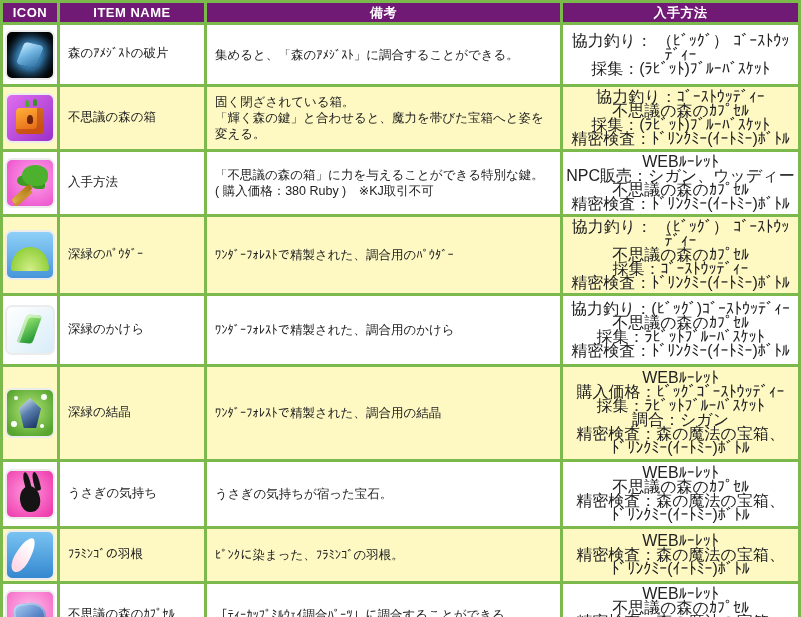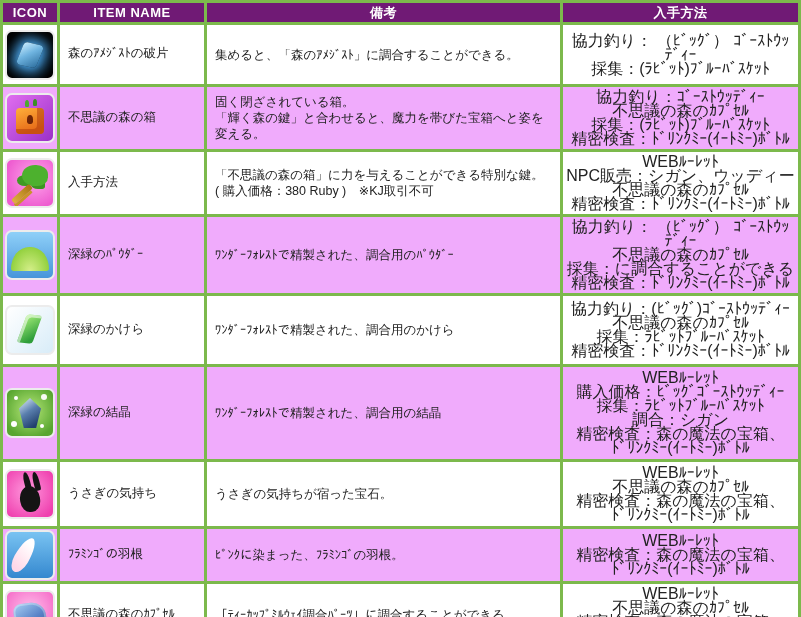--- a/index.html
+++ b/index.html
@@ -7,21 +7,21 @@
   .wrap{width:801px;}
   table{border-collapse:collapse;table-layout:fixed;width:801px;background:#fff;}
   th,td{border:3px solid #7cb94c;padding:0;}
   col.c-icon{width:57px;}
   col.c-name{width:147px;}
   col.c-notes{width:356px;}
   col.c-methods{width:238px;}
   thead tr{height:22px;}
   th{background:#701a75;color:#fff;font-size:13px;font-weight:bold;text-align:center;letter-spacing:.5px;}
   tbody td{vertical-align:middle;font-size:12.5px;}
-  tr.alt td{background:#f0abfc;}
+  tr.alt td{background:#fef9c3;}
   tr.plain td{background:#ffffff;}
   .row-0{height:62px}.row-1{height:55px}.row-2{height:62px}.row-3{height:61px}
   .row-4{height:71px}.row-5{height:95px}.row-6{height:67px}.row-7{height:55px}.row-8{height:64px}
   td.icon-cell{text-align:center;}
   td.name-cell{padding:2px 4px 4px 8px;}
   td.notes-cell{padding:2px 6px 2px 8px;line-height:16px;}
   td.methods-cell{text-align:center;font-size:16px;line-height:14px;padding:3px 2px;}
   .note-line{white-space:normal;}
   
   .icon{display:inline-block;width:46px;height:46px;border:2px solid #ececec;border-radius:7px;
@@ -135,21 +135,21 @@
         </tr>
         <tr class="alt row-3">
           <td class="icon-cell"><div class="icon ic-powder"></div></td>
           <td class="name-cell"><span>深緑のﾊﾟｳﾀﾞｰ</span></td>
           <td class="notes-cell">
             <div class="note-line">ﾜﾝﾀﾞｰﾌｫﾚｽﾄで精製された、調合用のﾊﾟｳﾀﾞｰ</div>
           </td>
           <td class="methods-cell">
             <div class="method-line">協力釣り： （ﾋﾞｯｸﾞ） ｺﾞｰｽﾄｳｯﾃﾞｨｰ</div>
             <div class="method-line">不思議の森のｶﾌﾟｾﾙ</div>
-            <div class="method-line">採集：に調合することができる</div>
+            <div class="method-line">採集：ｺﾞｰｽﾄｳｯﾃﾞｨｰ</div>
             <div class="method-line">精密検査：ﾄﾞﾘﾝｸﾐｰ(ｲｰﾄﾐｰ)ﾎﾞﾄﾙ</div>
           </td>
         </tr>
         <tr class="plain row-4">
           <td class="icon-cell"><div class="icon ic-shard"></div></td>
           <td class="name-cell"><span>深緑のかけら</span></td>
           <td class="notes-cell">
             <div class="note-line">ﾜﾝﾀﾞｰﾌｫﾚｽﾄで精製された、調合用のかけら</div>
           </td>
           <td class="methods-cell">

